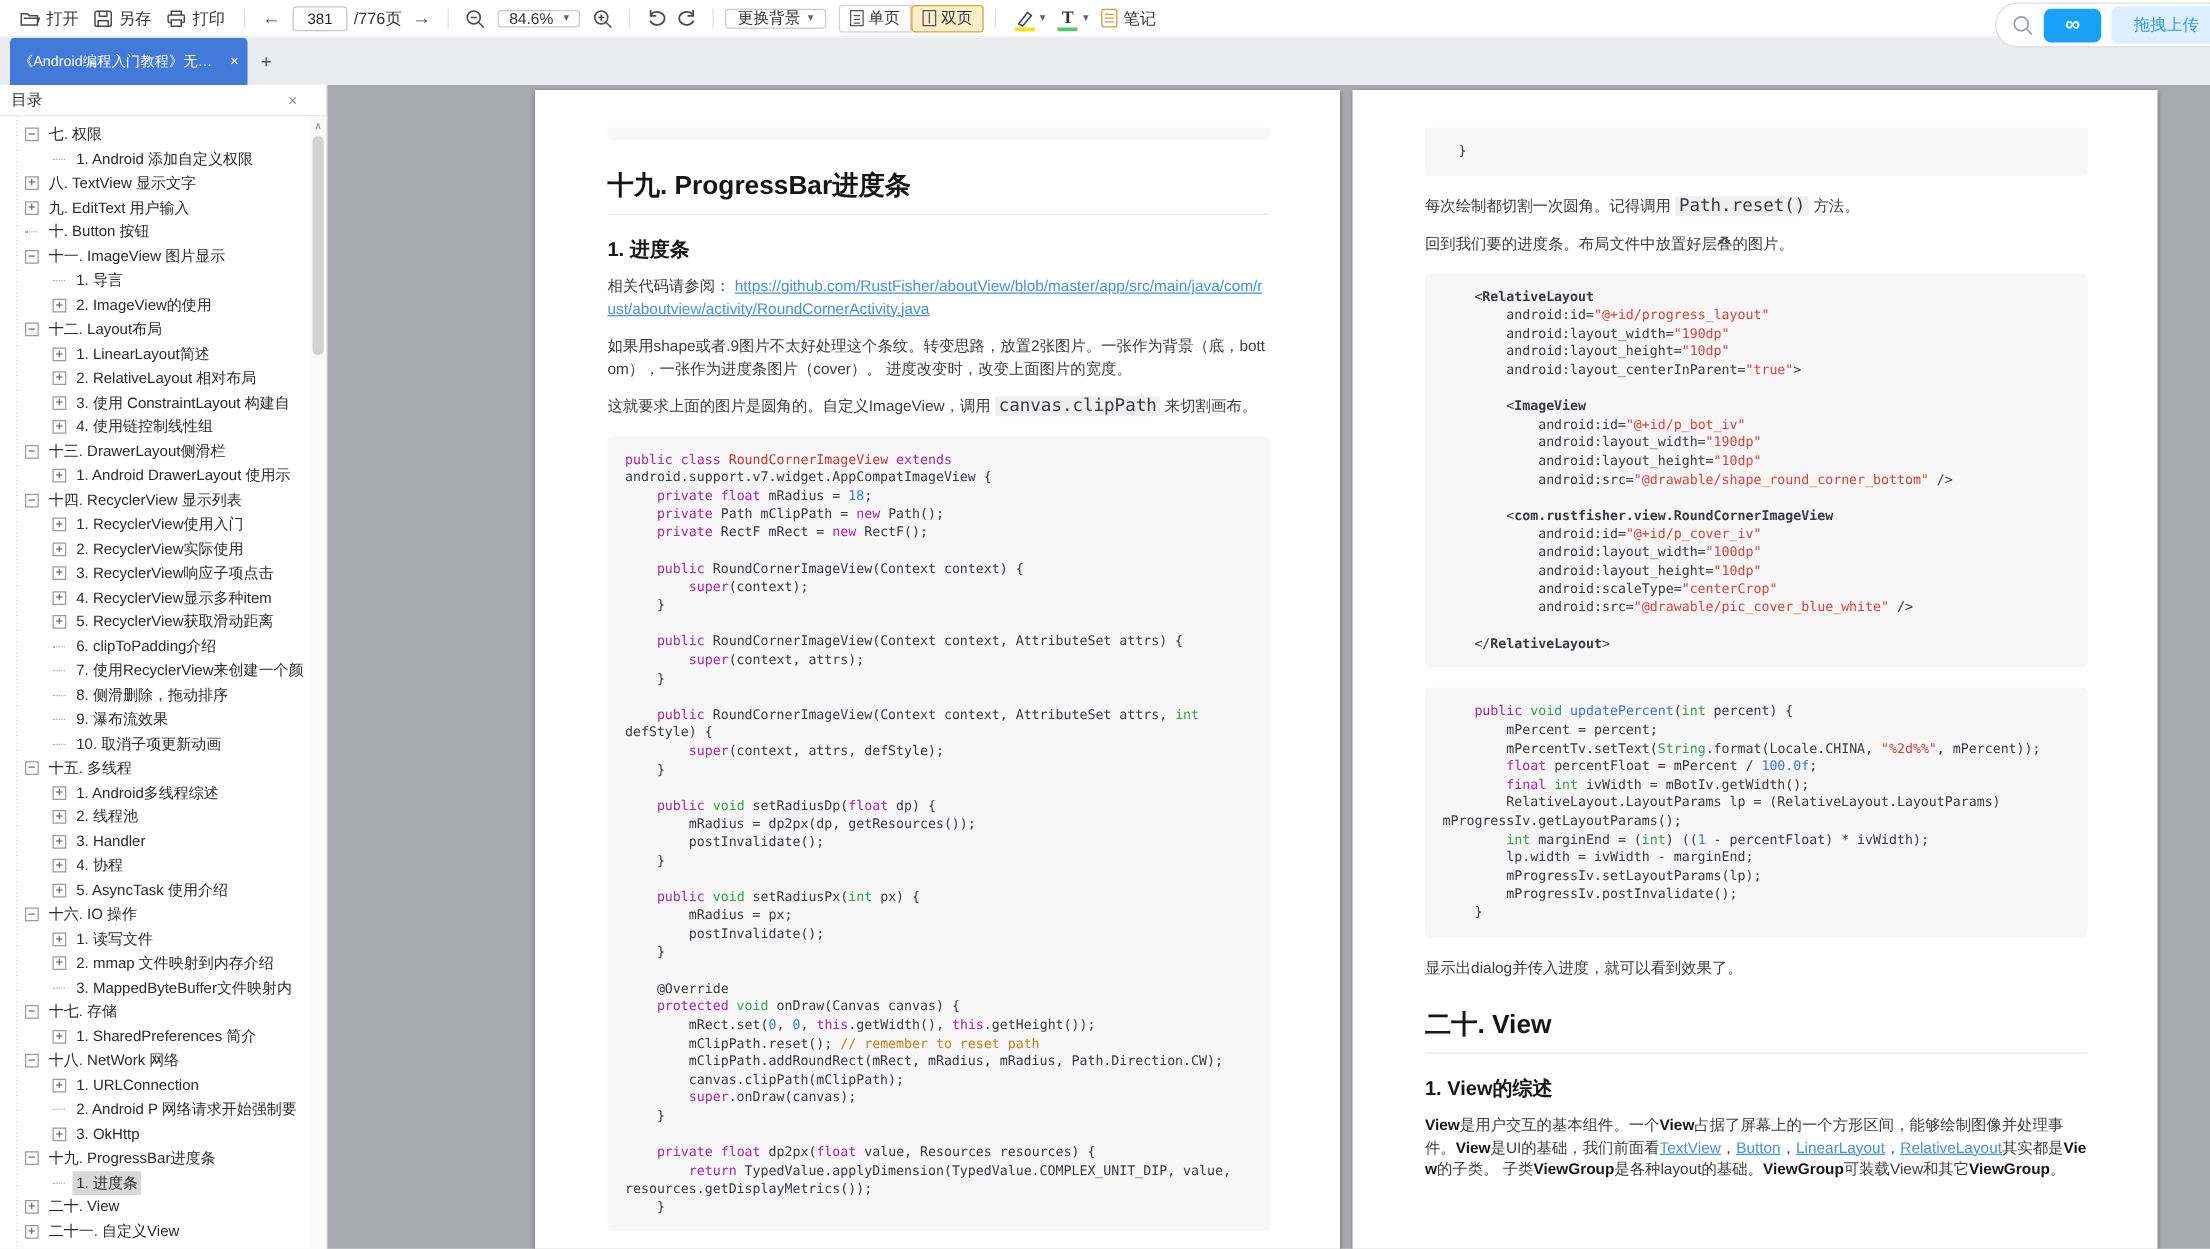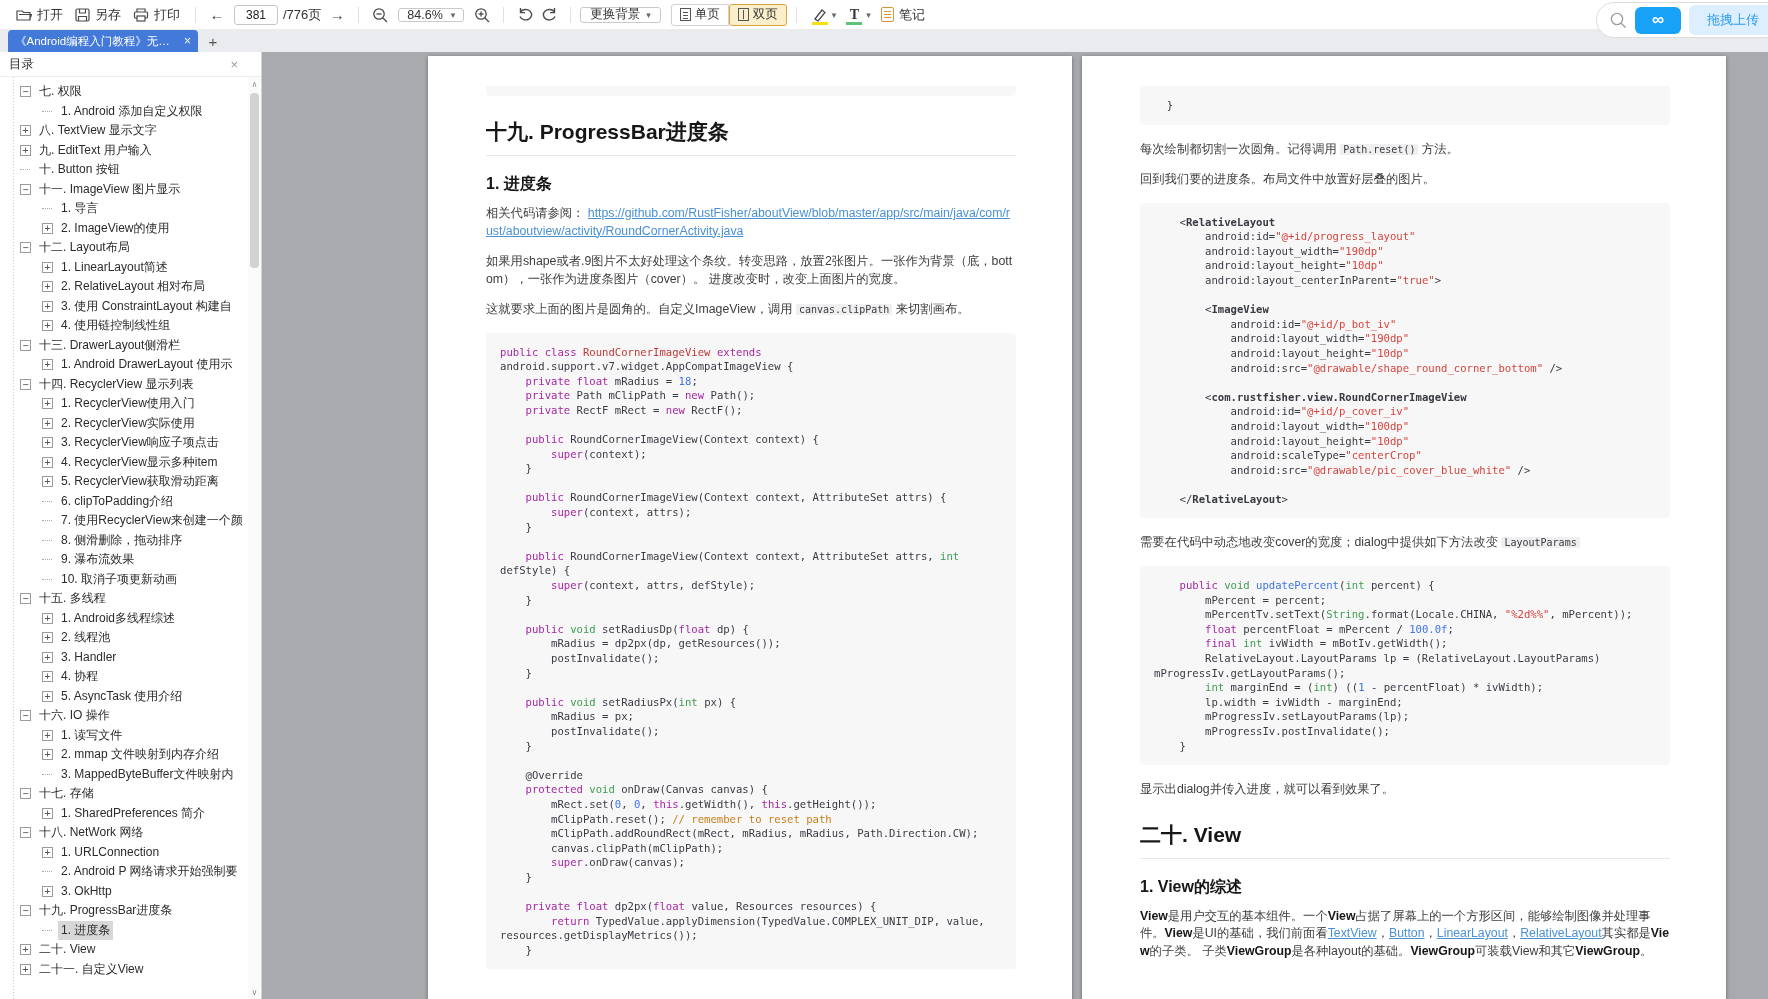--- a/index.html
+++ b/index.html
@@ -42,21 +42,21 @@
 
   
   .cloudbar { position:absolute; top:2px; right:-16px; height:36px; display:flex; align-items:center;
               gap:8px; background:#fff; border:1px solid #dcdcdc; border-radius:18px; padding:0 6px 0 12px; z-index:9; }
   .netdisk { width:46px; height:27px; background:#17a2f7; border-radius:6px; color:#fff; display:flex;
              align-items:center; justify-content:center; font-size:17px; font-weight:bold; }
   .dragup { height:30px; background:#ddeffe; color:#2e9bf3; border-radius:6px; display:flex; align-items:center;
             padding:0 18px; font-size:13px; white-space:nowrap; }
 
   
-  .tabbar { height:22px; background:#e9ebef; display:flex; align-items:stretch; padding-left:8px; }
+  .tabbar { height:38px; background:#e9ebef; display:flex; align-items:stretch; padding-left:8px; }
   .tab { width:190px; background:#4379d8; color:#fff; display:flex; align-items:center; padding:0 7px;
          font-size:11.5px; border-radius:4px 4px 0 0; }
   .tabtext { flex:1; white-space:nowrap; overflow:hidden; text-overflow:ellipsis; }
   .tabclose { margin-left:6px; font-size:12px; color:#fff; }
   .newtab { width:30px; display:flex; align-items:center; justify-content:center; color:#555; font-size:15px; }
 
   
   .main { display:flex; height:947px; }
   .sidebar { width:262px; background:#fff; border-right:1px solid #d4d4d4; display:flex; flex-direction:column;
              position:relative; }
@@ -85,21 +85,21 @@
   .docarea { flex:1; background:#a8aaad; position:relative; overflow:hidden; }
   .pages { position:absolute; left:166px; top:4px; display:flex; gap:10px; }
   .page { width:644px; height:1180px; background:#fff; box-shadow:0 1px 4px rgba(0,0,0,.38); }
   .pinner { padding:30px 56px 0 58px; font-size:12.3px; color:#3d3d3d; }
 
   .h1 { font-size:21px; font-weight:bold; color:#161616; margin:22px 0 14px; padding-bottom:9px;
         border-bottom:1px solid #e8e8e8; }
   .h2 { font-size:16px; font-weight:bold; color:#161616; margin:18px 0 10px; }
   .para { line-height:17.5px; margin-bottom:13px; word-break:break-all; }
   .para a { color:#4a90d5; }
-  .icode { font-family:"DejaVu Sans Mono",monospace; font-size:10px; background:#efefef; padding:0 3px;
+  .icode { font-family:"DejaVu Sans Mono",monospace; font-size:14px; background:#efefef; padding:0 3px;
            border-radius:2px; color:#383a42; }
   .bold { font-weight:bold; color:#161616; }
 
   .codeblock { background:#f7f7f8; border-radius:4px; padding:12px 14px; margin:14px 0 16px; }
   .codeblock.tailbar { border-radius:0 0 4px 4px; margin-top:0; }
   .codeblock.short { height:10px; padding:0; }
   .cline { font-family:"DejaVu Sans Mono",monospace; font-size:10.6px; line-height:14.6px; white-space:pre; }
   .tk-p  { color:#383a42; }
   .tk-k  { color:#a626a4; }
   .tk-t  { color:#3e9b4f; }
@@ -521,21 +521,20 @@
               <div class="cline">&nbsp;</div>
               <div class="cline"><span class="tk-p">        &lt;</span><span class="tk-tag">com.rustfisher.view.RoundCornerImageView</span></div>
               <div class="cline"><span class="tk-p">            android:id=</span><span class="tk-v">"@+id/p_cover_iv"</span></div>
               <div class="cline"><span class="tk-p">            android:layout_width=</span><span class="tk-v">"100dp"</span></div>
               <div class="cline"><span class="tk-p">            android:layout_height=</span><span class="tk-v">"10dp"</span></div>
               <div class="cline"><span class="tk-p">            android:scaleType=</span><span class="tk-v">"centerCrop"</span></div>
               <div class="cline"><span class="tk-p">            android:src=</span><span class="tk-v">"@drawable/pic_cover_blue_white"</span><span class="tk-p"> /&gt;</span></div>
               <div class="cline">&nbsp;</div>
               <div class="cline"><span class="tk-p">    &lt;/</span><span class="tk-tag">RelativeLayout</span><span class="tk-p">&gt;</span></div>
             </div>
-            <div class="para"><span>需要在代码中动态地改变cover的宽度；dialog中提供如下方法改变 </span><span class="icode">LayoutParams</span></div>
             <div class="codeblock">
               <div class="cline"><span class="tk-p">    </span><span class="tk-k">public </span><span class="tk-t">void </span><span class="tk-f">updatePercent</span><span class="tk-p">(</span><span class="tk-t">int </span><span class="tk-p">percent) {</span></div>
               <div class="cline"><span class="tk-p">        mPercent = percent;</span></div>
               <div class="cline"><span class="tk-p">        mPercentTv.setText(</span><span class="tk-t">String</span><span class="tk-p">.format(Locale.CHINA, </span><span class="tk-s">"%2d%%"</span><span class="tk-p">, mPercent));</span></div>
               <div class="cline"><span class="tk-p">        </span><span class="tk-k">float </span><span class="tk-p">percentFloat = mPercent / </span><span class="tk-n">100.0f</span><span class="tk-p">;</span></div>
               <div class="cline"><span class="tk-p">        </span><span class="tk-k">final </span><span class="tk-t">int </span><span class="tk-p">ivWidth = mBotIv.getWidth();</span></div>
               <div class="cline"><span class="tk-p">        RelativeLayout.LayoutParams lp = (RelativeLayout.LayoutParams)</span></div>
               <div class="cline"><span class="tk-p">mProgressIv.getLayoutParams();</span></div>
               <div class="cline"><span class="tk-p">        </span><span class="tk-t">int </span><span class="tk-p">marginEnd = (</span><span class="tk-t">int</span><span class="tk-p">) ((</span><span class="tk-n">1</span><span class="tk-p"> - percentFloat) * ivWidth);</span></div>
               <div class="cline"><span class="tk-p">        lp.width = ivWidth - marginEnd;</span></div>

